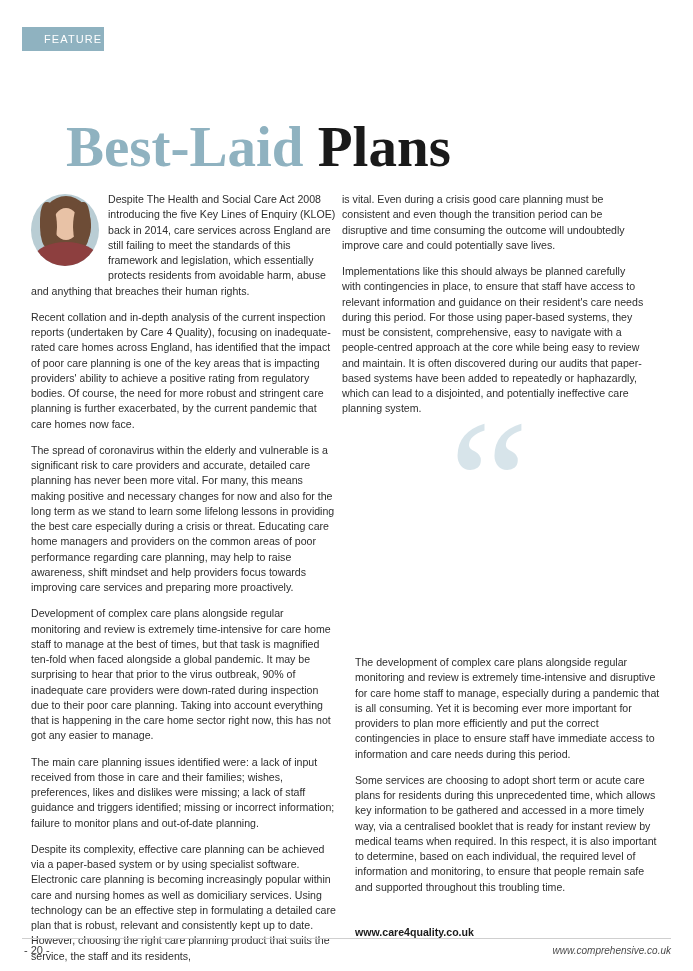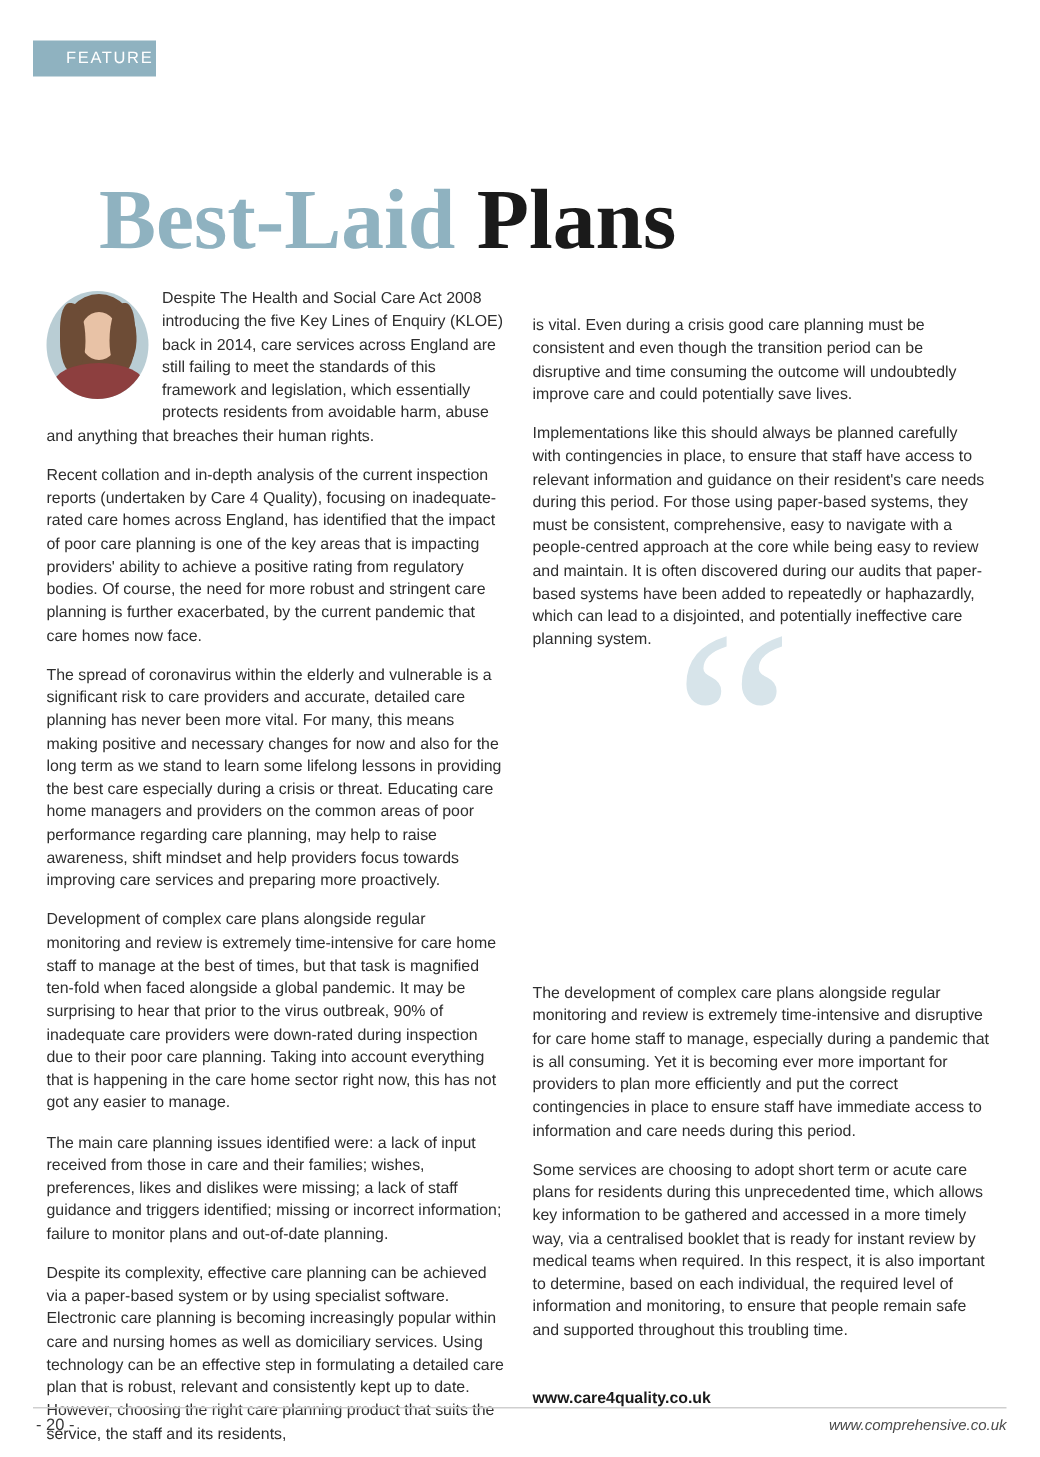--- a/index.html
+++ b/index.html
@@ -55,23 +55,22 @@
   }
 
   
   .col-left {
     position: absolute;
     left: 31px; top: 192px;
     width: 305px;
   }
   .col-right {
     position: absolute;
-    left: 355px; top: 192px;
+    left: 342px; top: 192px;
     width: 305px;
-    margin-top: 18px;
   }
 
   .body-text p {
     margin: 0 0 11px 0;
     font-size: 10.6px;
     line-height: 1.44;
     color: #2e2e2e;
     text-align: left;
   }
 

